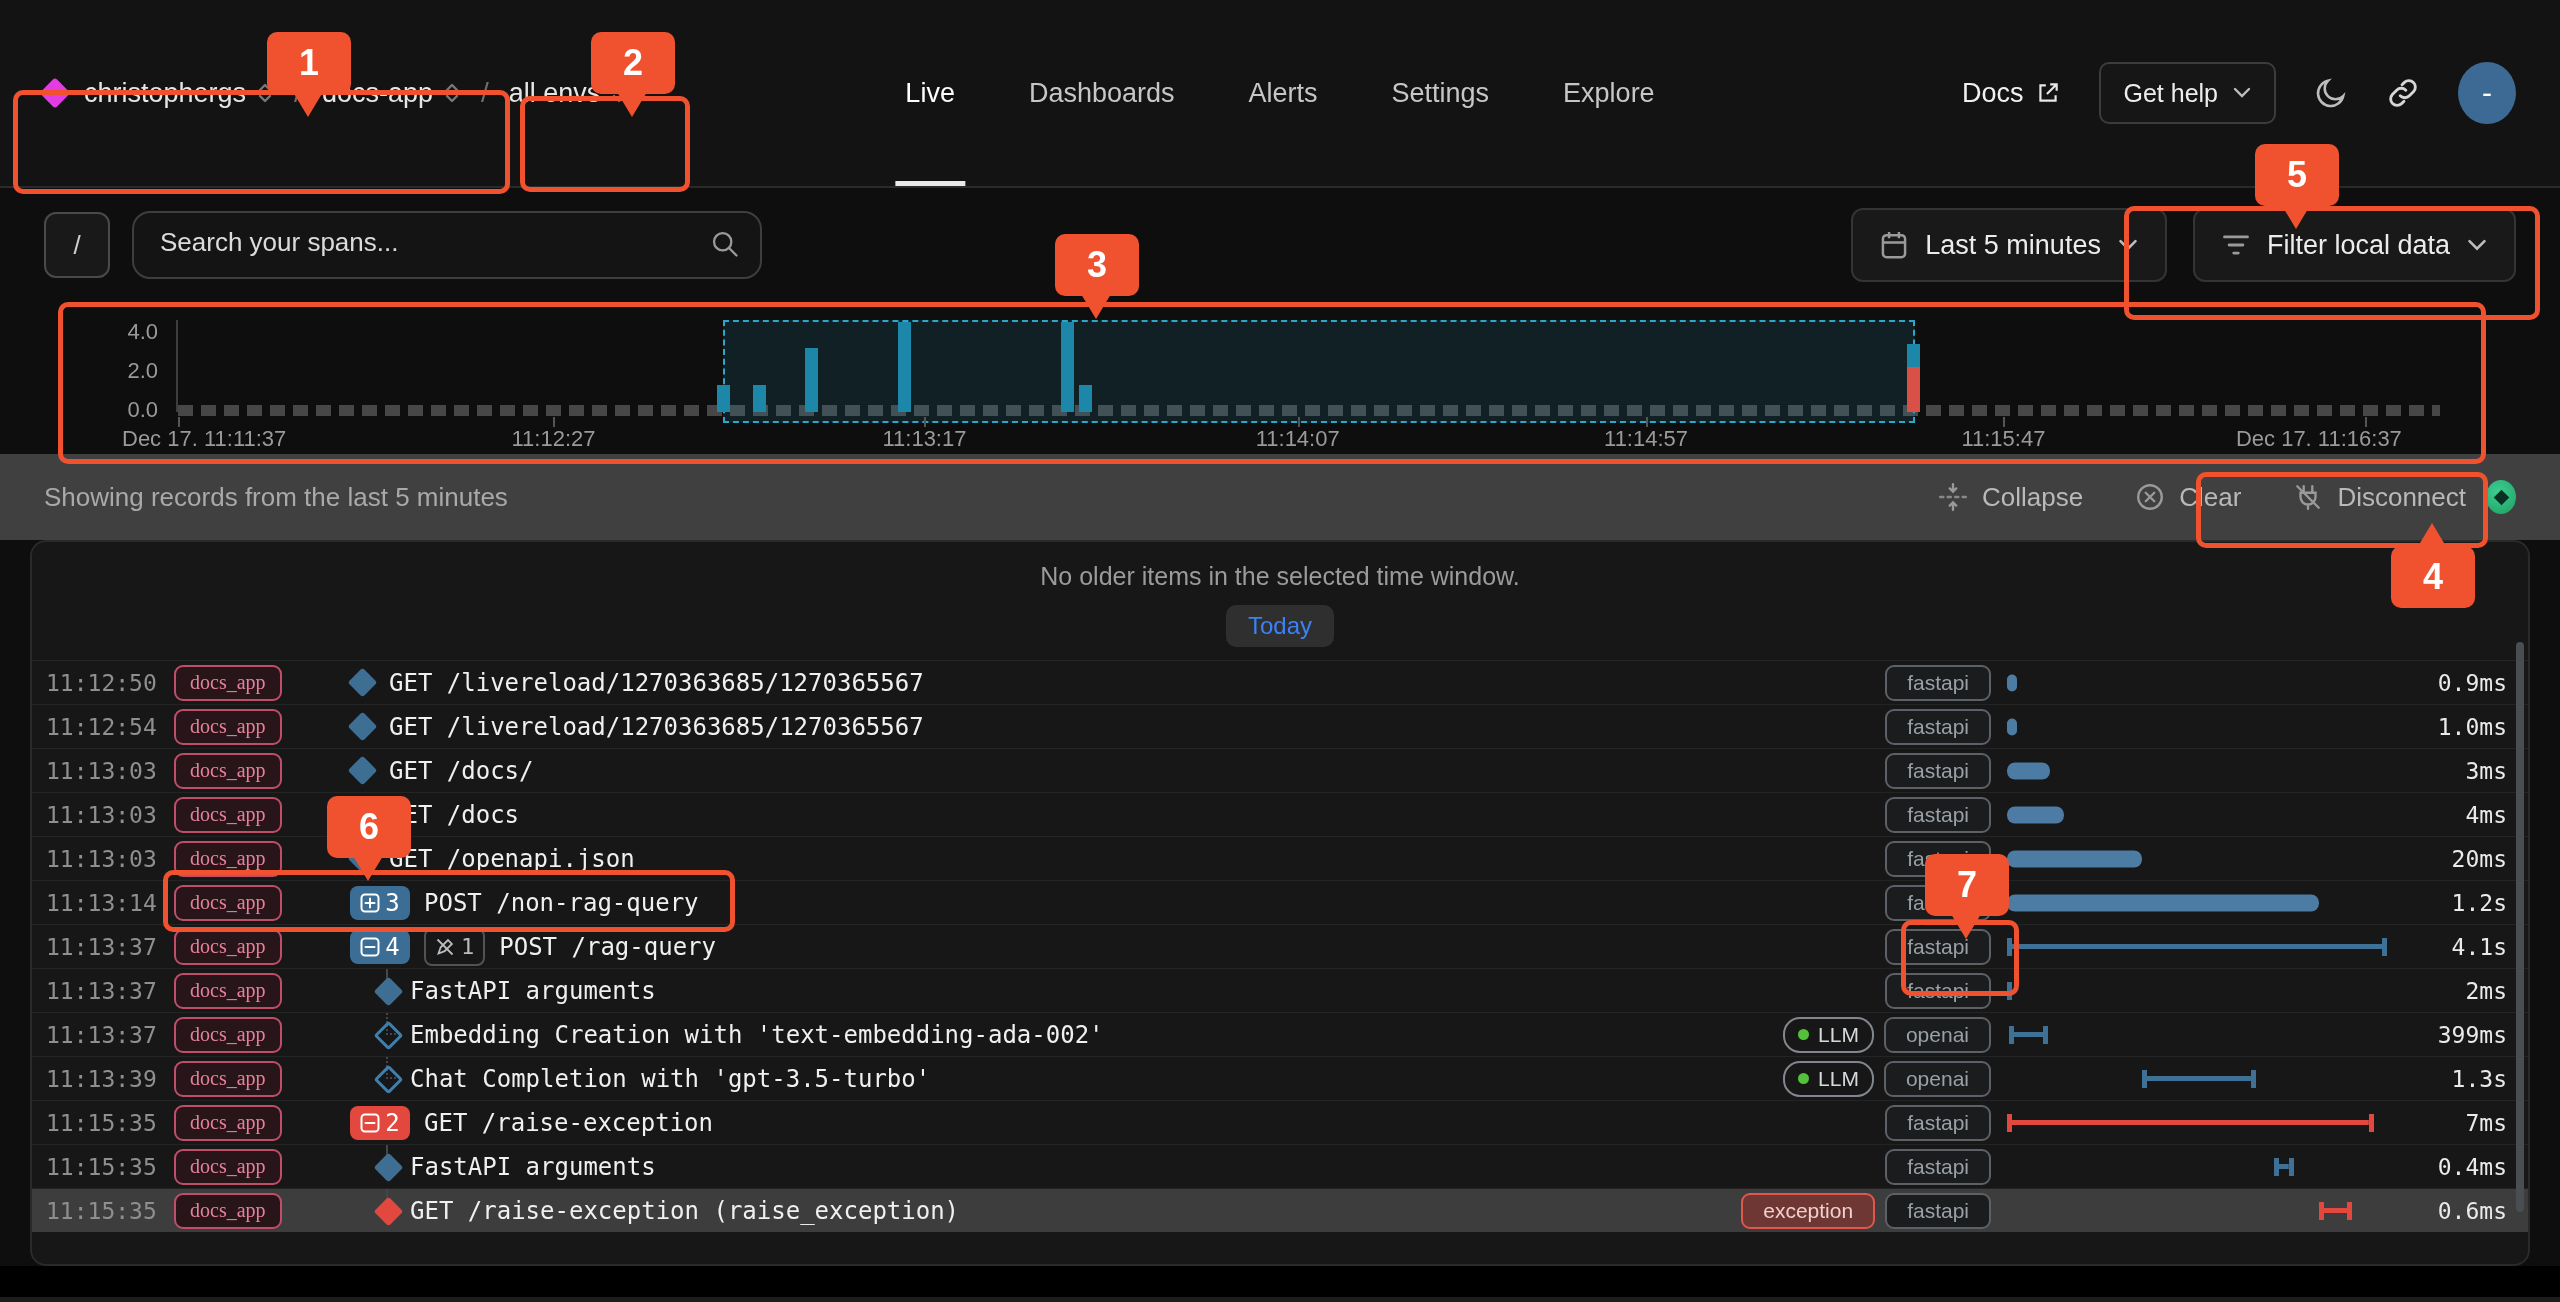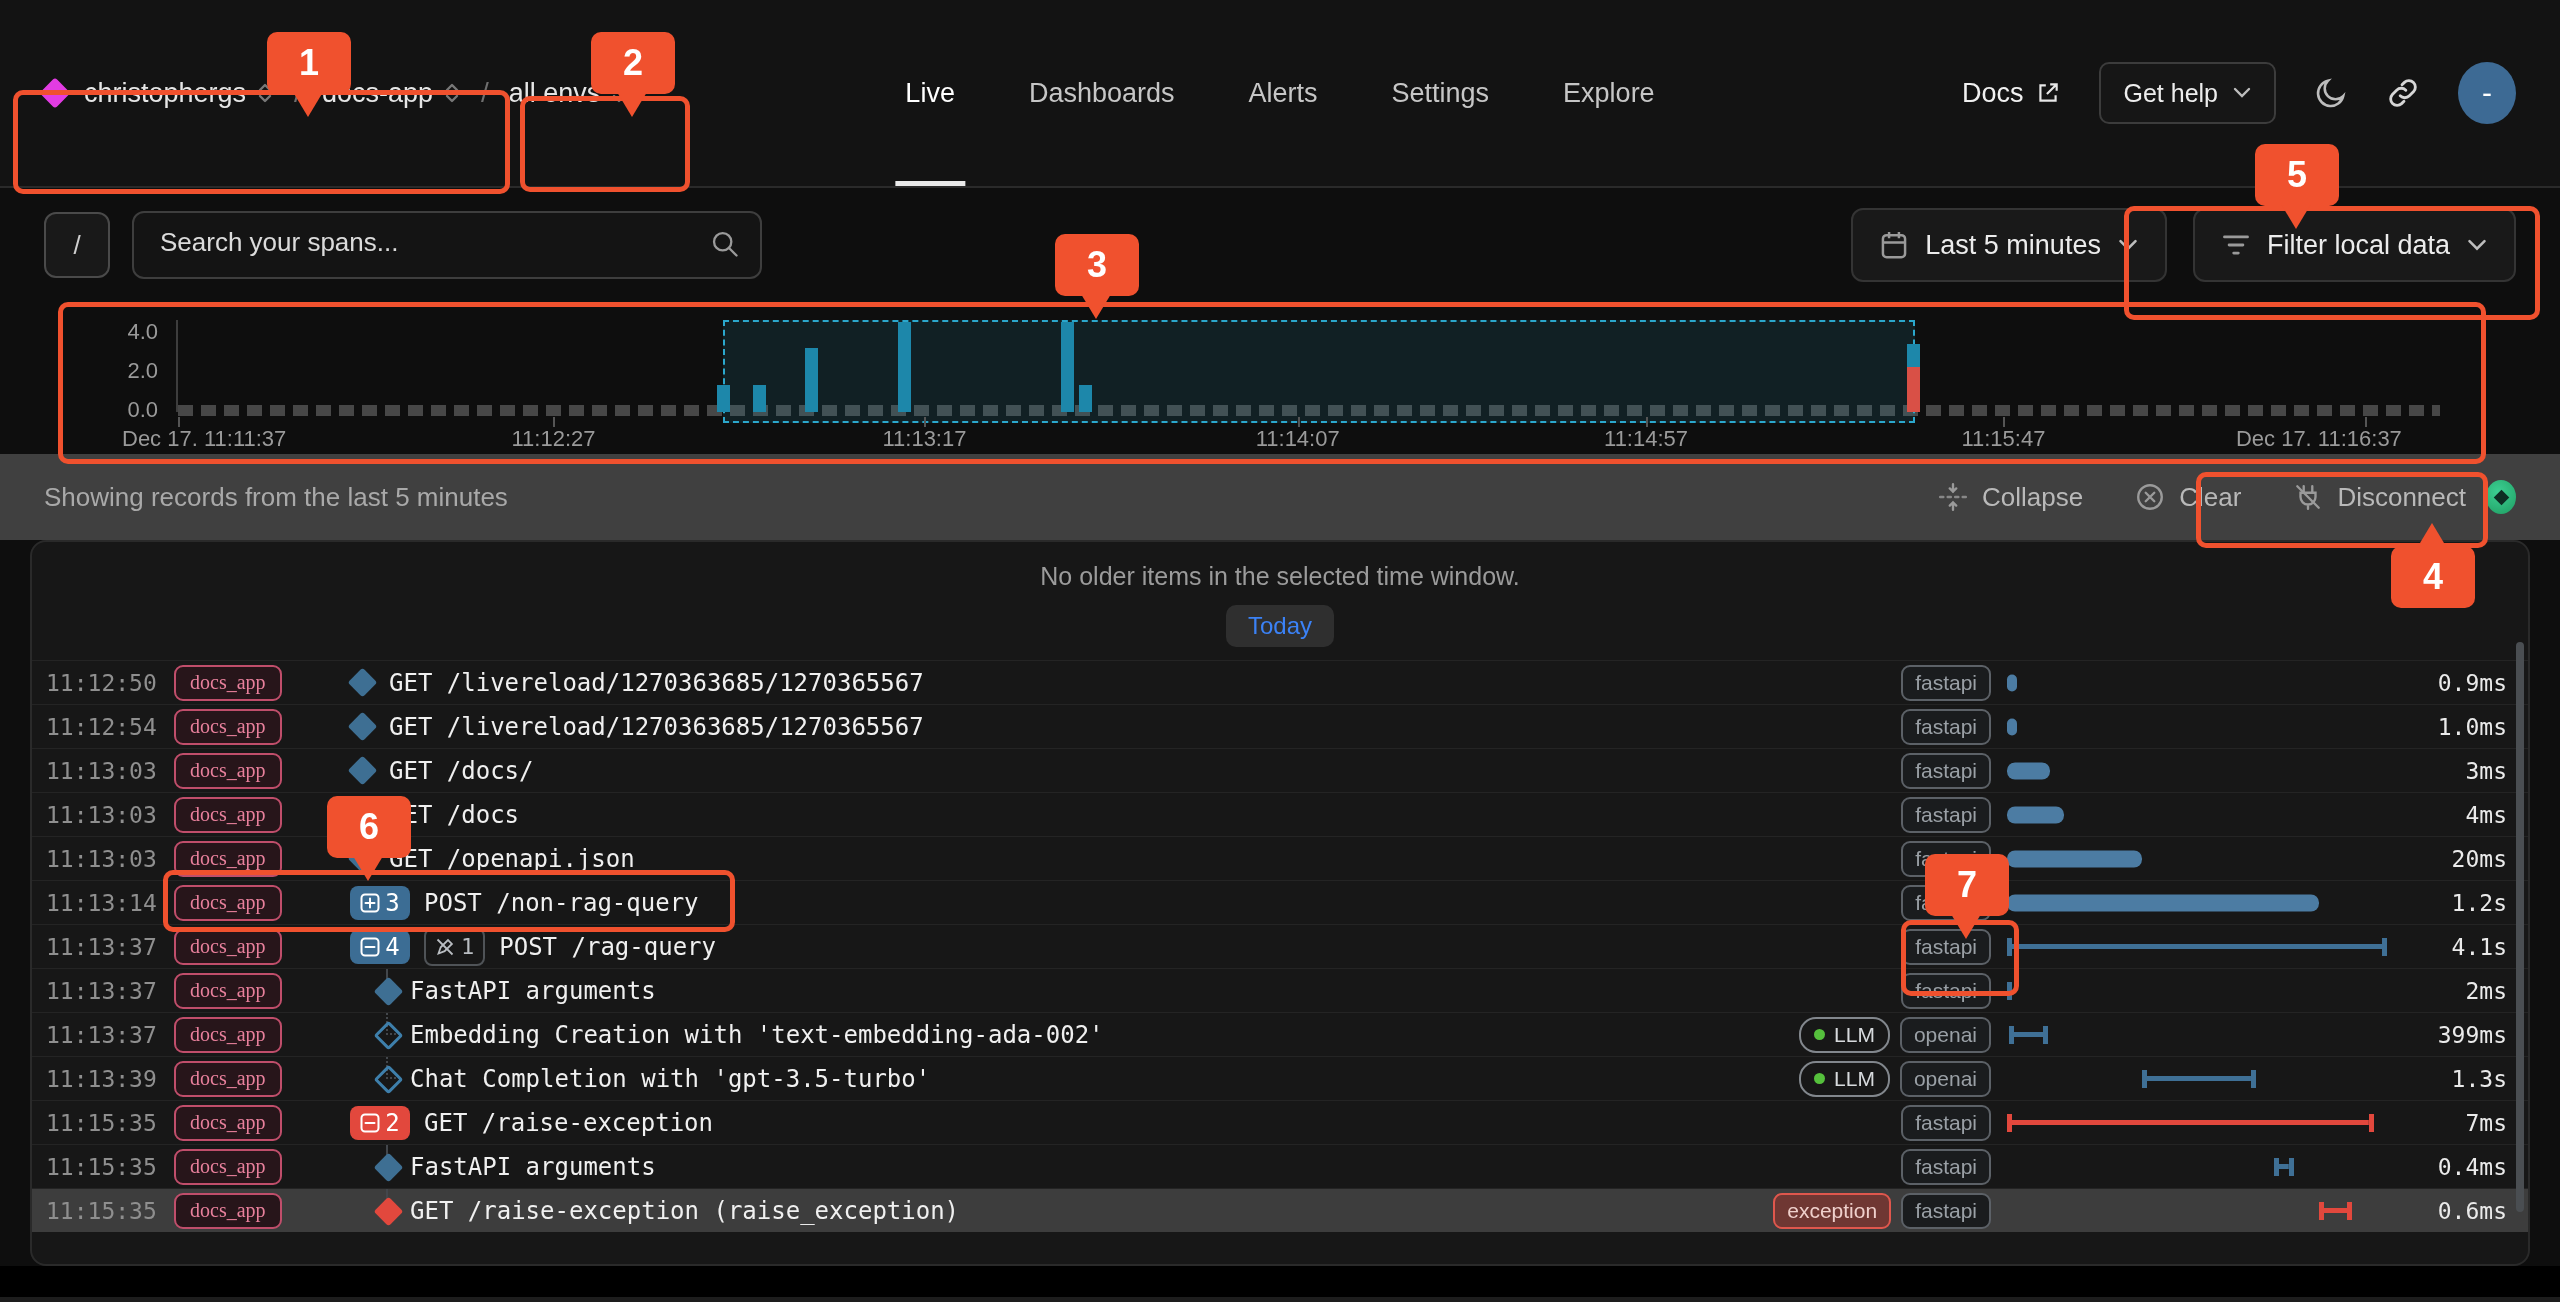--- a/index.html
+++ b/index.html
@@ -25,21 +25,21 @@
            border-radius:10px;height:58px;padding:0 22px;cursor:pointer;background:#161616;}
   .icon-btn{display:flex;align-items:center;cursor:pointer;}
   .avatar{width:58px;height:62px;border-radius:50%;background:#3d6a94;display:flex;align-items:center;
           justify-content:center;font-size:30px;color:#fff;cursor:pointer;}
 
   
   .toolbar{height:114px;display:flex;align-items:center;padding:0 44px;box-sizing:border-box;gap:22px;background:#0e0e0e;}
   .key-slash{width:62px;height:62px;border:2px solid #4a4a4a;border-radius:12px;background:#191919;color:#cfcfcf;
              display:flex;align-items:center;justify-content:center;font-size:26px;}
   .search{position:relative;width:630px;height:68px;}
-  .search input{width:100%;height:100%;box-sizing:border-box;background:#141414;border:2px solid #3e3e3e;border-radius:12px;
+  .search input{width:100%;height:100%;box-sizing:border-box;background:#141414;border:2px solid #3e3e3e;border-radius:18px;
                 color:#f0f0f0;font-size:26px;padding:0 70px 6px 26px;outline:none;font-family:"Liberation Sans",sans-serif;}
   .search input::placeholder{color:#e6e6e6;opacity:.95;}
   .search .mag{position:absolute;right:22px;top:18px;}
   .tb-right{margin-left:auto;display:flex;align-items:center;gap:26px;}
   .drop-btn{display:flex;align-items:center;gap:16px;background:#191919;border:2px solid #343434;border-radius:12px;
             height:70px;padding:0 26px;font-size:27px;color:#ececec;cursor:pointer;}
 
   
   .chart{position:relative;height:152px;background:#0e0e0e;}
   .ylab{position:absolute;width:150px;text-align:right;right:auto;left:8px;color:#9a9a9a;font-size:22px;}
@@ -88,21 +88,21 @@
   .gbadge.red{background:#e2483d;}
   .nbadge{flex:none;height:34px;border:2px solid #4f5357;border-radius:8px;display:inline-flex;align-items:center;
           gap:6px;padding:0 9px;color:#b9bdc2;font-size:22px;font-family:"DejaVu Sans Mono",monospace;margin-right:14px;}
   .tree{flex:none;width:60px;height:100%;position:relative;}
   .tree::before{content:"";position:absolute;left:36px;top:0;bottom:50%;width:12px;
                 border-left:2px solid #43474c;border-bottom:2px solid #43474c;}
   .tree.dotted::before{border-left-style:dotted;border-bottom-style:dotted;}
   .tree .mark{position:absolute;left:28px;top:50%;margin:-10px 0 0 0;}
   .cell-tags{flex:none;width:208px;display:flex;justify-content:flex-end;align-items:center;gap:10px;margin-right:16px;}
   .pill-svc{height:32px;display:inline-flex;align-items:center;border:2px solid #5c6167;border-radius:9px;
-            background:#1a1c1e;color:#9aa0a6;font-size:21px;padding:0 12px;}
+            background:#1a1c1e;color:#9aa0a6;font-size:21px;padding:0 20px;}
   .pill-svc.exception{background:#6f3733;border-color:#df574d;color:#efd0cc;}
   .pill-llm{height:32px;display:inline-flex;align-items:center;gap:9px;border:2px solid #82878d;border-radius:17px;
             color:#d7dadd;font-size:21px;padding:0 13px;}
   .pill-llm i{width:11px;height:11px;border-radius:50%;background:#55c03c;display:block;}
   .cell-lane{flex:none;width:390px;height:100%;position:relative;margin-right:6px;}
   .bar-fill{position:absolute;top:50%;transform:translateY(-50%);height:17px;border-radius:8px;min-width:8px;}
   .bar-range{position:absolute;top:50%;transform:translateY(-50%);height:18px;min-width:5px;box-sizing:border-box;}
   .cell-dur{flex:none;width:104px;padding-right:21px;text-align:right;color:#eaeaea;font-size:23px;}
   .scrollthumb{position:absolute;right:4px;top:100px;height:570px;width:8px;border-radius:4px;background:#4a4e52;}
 

